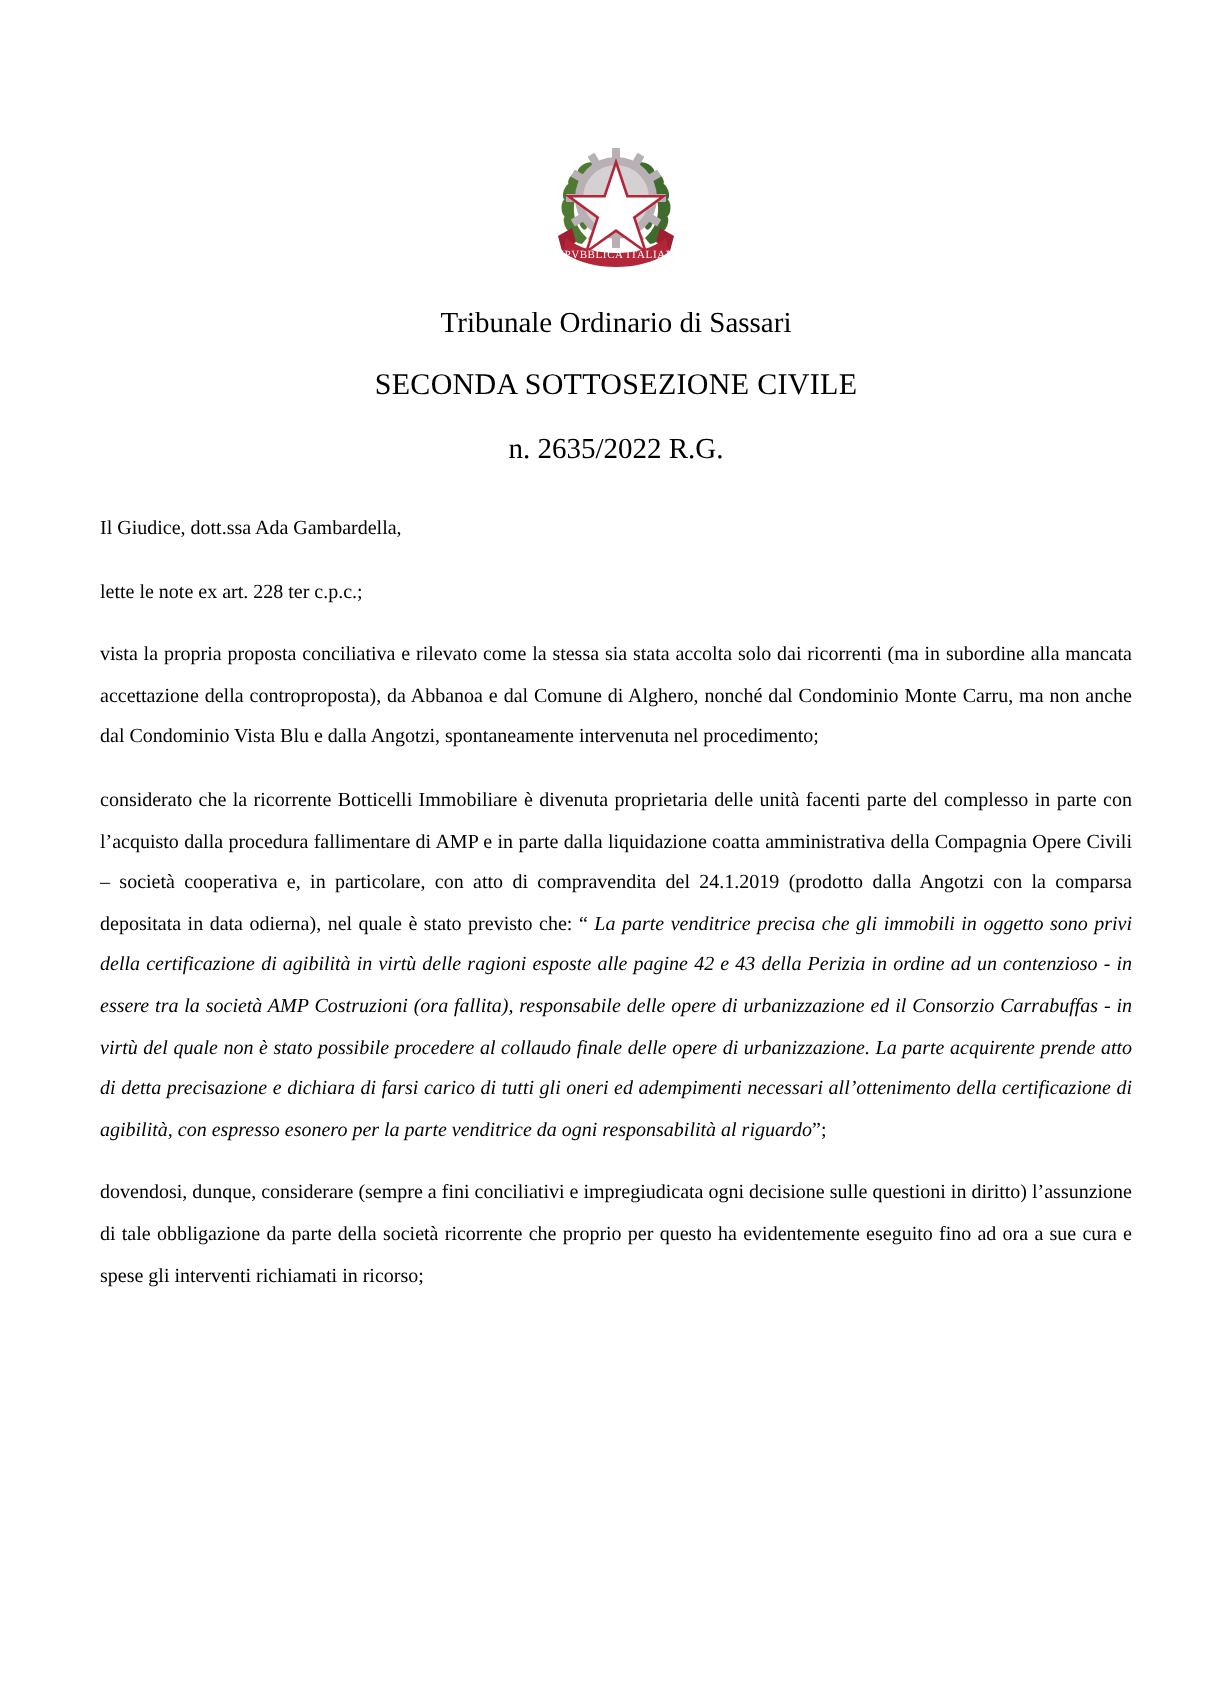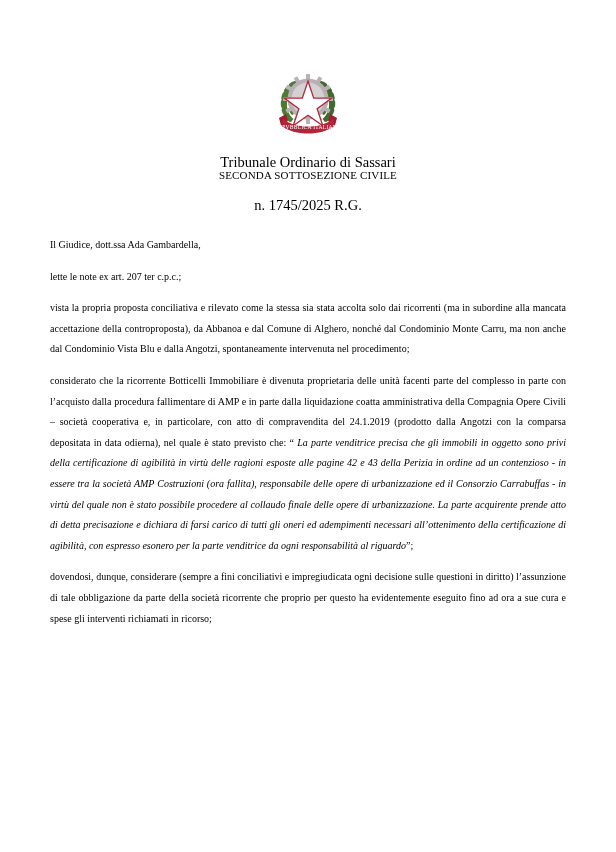--- a/index.html
+++ b/index.html
@@ -45,21 +45,22 @@
 
   
   .head-line {
     text-align: center;
     font-size: 14.5px;
     line-height: 1.0;
     margin: 0;
   }
   .head-1 { margin-top: 17px; }
   .head-2 {
-    font-size: 11px;
+    margin-top: 16px;
+    font-size: 15px;
     letter-spacing: 0.15px;
   }
   .head-3 { margin-top: 17px; }
 
   
   p.body {
     font-size: 10px;
     line-height: 20.6px;
     text-align: justify;
     text-justify: inter-word;
@@ -131,24 +132,24 @@
           <path d="M8 104 L22 96 L26 110 L12 119 Z" fill="#9d1f31"></path>
           <path d="M124 104 L110 96 L106 110 L120 119 Z" fill="#9d1f31"></path>
           <path d="M16 106 C40 126 92 126 116 106 L119 120 C92 140 40 140 13 120 Z" fill="#b32639"></path>
           <text x="66" y="126" text-anchor="middle" font-family="'Liberation Serif', serif" font-size="11" fill="#ffffff" letter-spacing="0.6">REPVBBLICA ITALIANA</text>
         </g>
       </svg>
     </div>
 
     <div class="head-line head-1">Tribunale Ordinario di Sassari</div>
     <div class="head-line head-2">SECONDA SOTTOSEZIONE CIVILE</div>
-    <div class="head-line head-3">n. 1745/2025 R.G.</div>
+    <div class="head-line head-3">n. 2635/2022 R.G.</div>
 
     <p class="body first-block">Il Giudice, dott.ssa Ada Gambardella,</p>
-    <p class="body">lette le note ex art. 207 ter c.p.c.;</p>
+    <p class="body">lette le note ex art. 228 ter c.p.c.;</p>
     <p class="body">vista la propria proposta conciliativa e rilevato come la stessa sia stata accolta solo dai ricorrenti (ma in subordine alla mancata accettazione della controproposta), da Abbanoa e dal Comune di Alghero, nonché dal Condominio Monte Carru, ma non anche dal Condominio Vista Blu e dalla Angotzi, spontaneamente intervenuta nel procedimento;</p>
 
     <p class="body"><span>considerato che la ricorrente Botticelli Immobiliare è divenuta proprietaria delle unità facenti parte del complesso in parte con l’acquisto dalla procedura fallimentare di AMP e in parte dalla liquidazione coatta amministrativa della Compagnia Opere Civili – società cooperativa e, in particolare, con atto di compravendita del 24.1.2019 (prodotto dalla Angotzi con la comparsa depositata in data odierna), nel quale è stato previsto che: “ </span><span class="it">La parte venditrice precisa che gli immobili in oggetto sono privi della certificazione di agibilità in virtù delle ragioni esposte alle pagine 42 e 43 della Perizia in ordine ad un contenzioso - in essere tra la società AMP Costruzioni (ora fallita), responsabile delle opere di urbanizzazione ed il Consorzio Carrabuffas - in virtù del quale non è stato possibile procedere al collaudo finale delle opere di urbanizzazione. La parte acquirente prende atto di detta precisazione e dichiara di farsi carico di tutti gli oneri ed adempimenti necessari all’ottenimento della certificazione di agibilità, con espresso esonero per la parte venditrice da ogni responsabilità al riguardo</span><span>”;</span></p>
 
     <p class="body">dovendosi, dunque, considerare (sempre a fini conciliativi e impregiudicata ogni decisione sulle questioni in diritto) l’assunzione di tale obbligazione da parte della società ricorrente che proprio per questo ha evidentemente eseguito fino ad ora a sue cura e spese gli interventi richiamati in ricorso;</p>
 
   </div>
 </div>
 
 </body></html>

